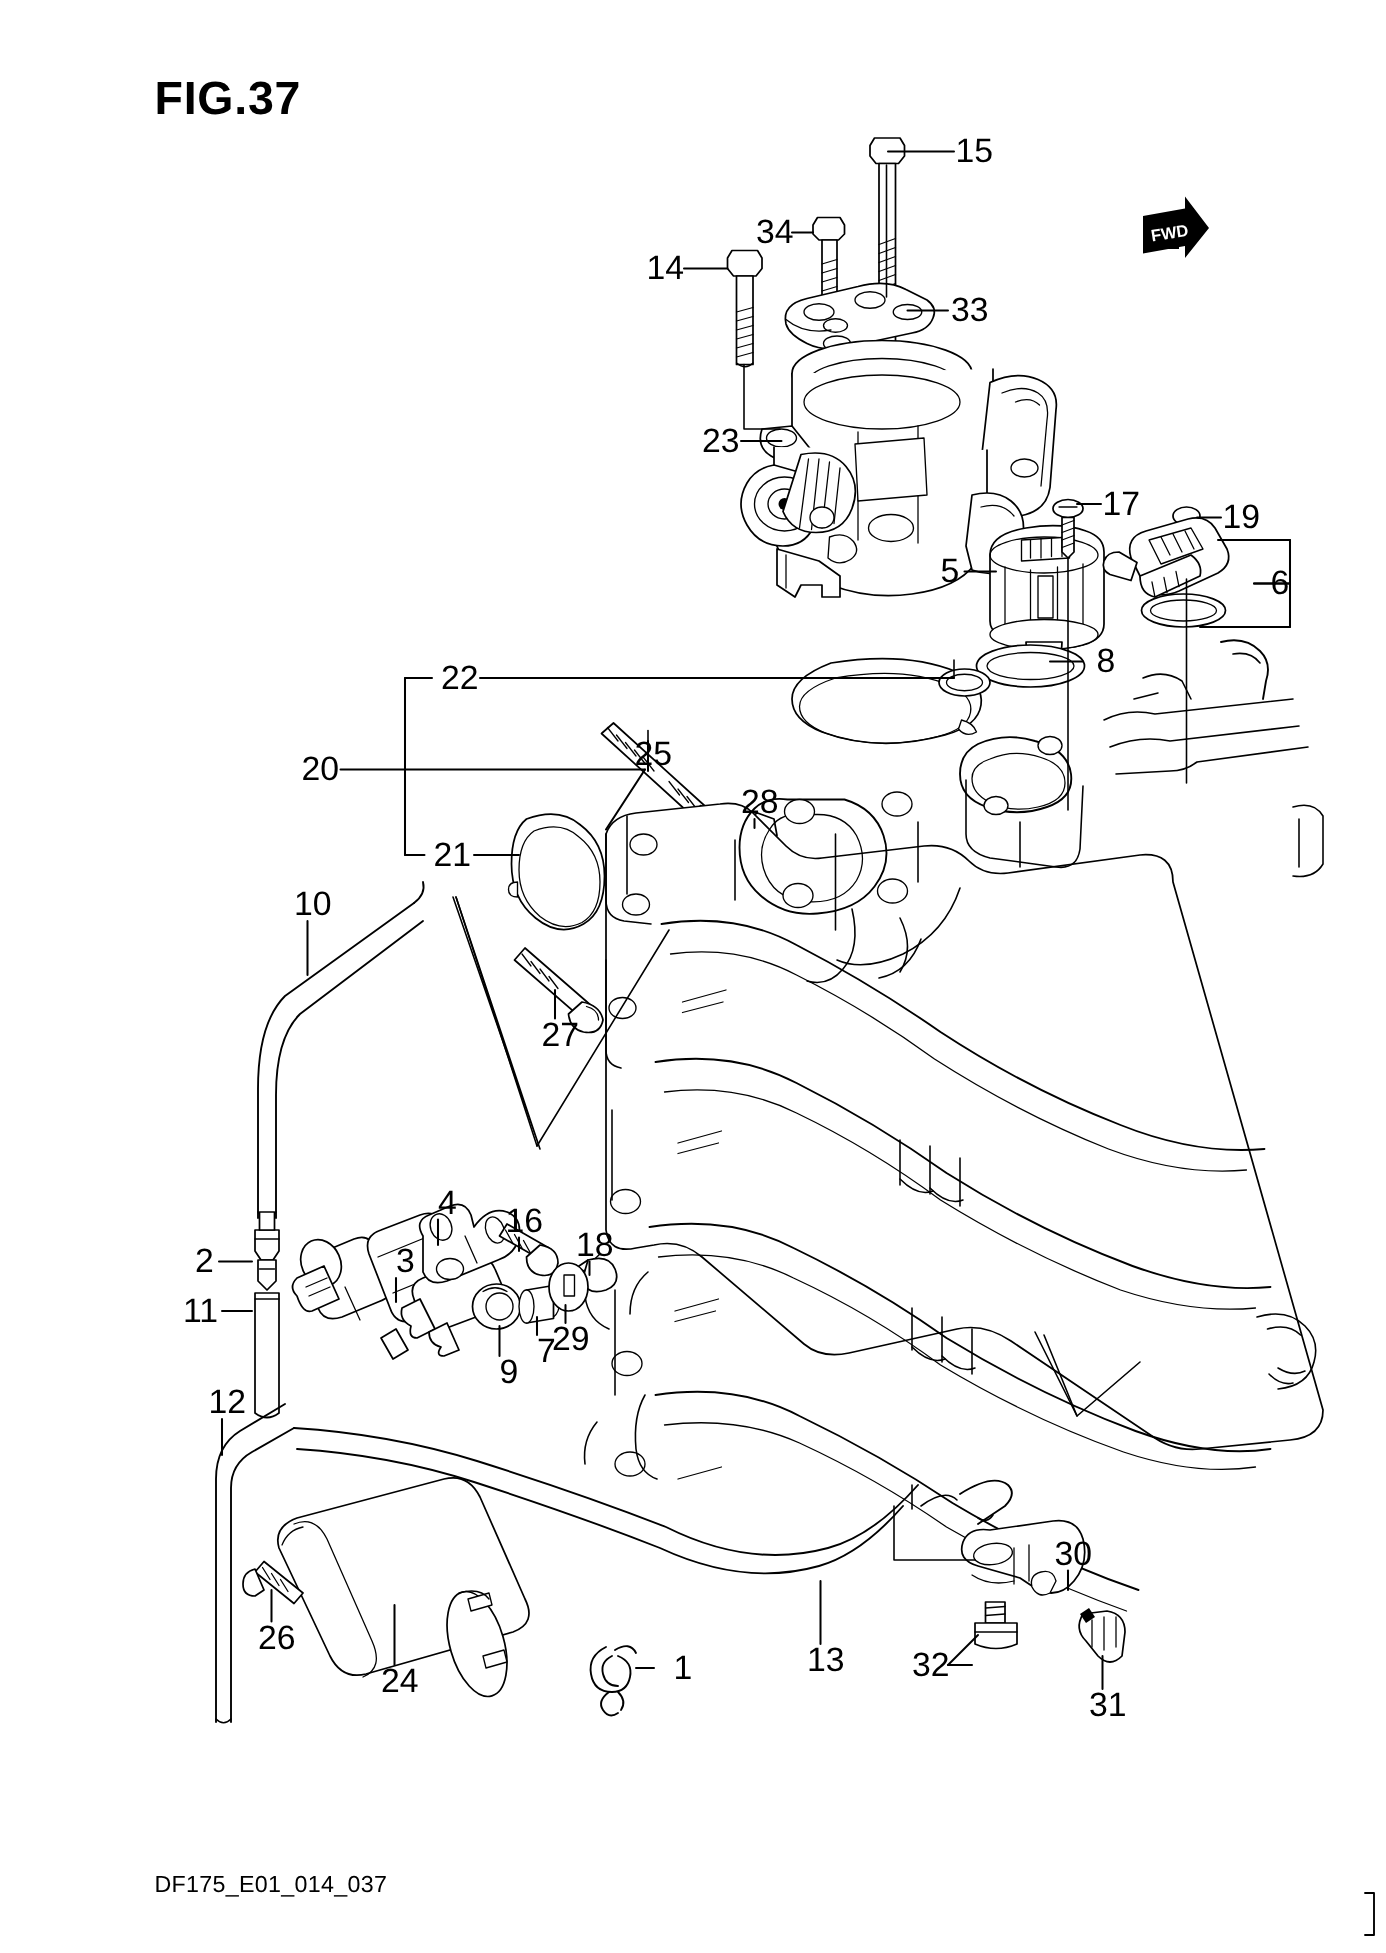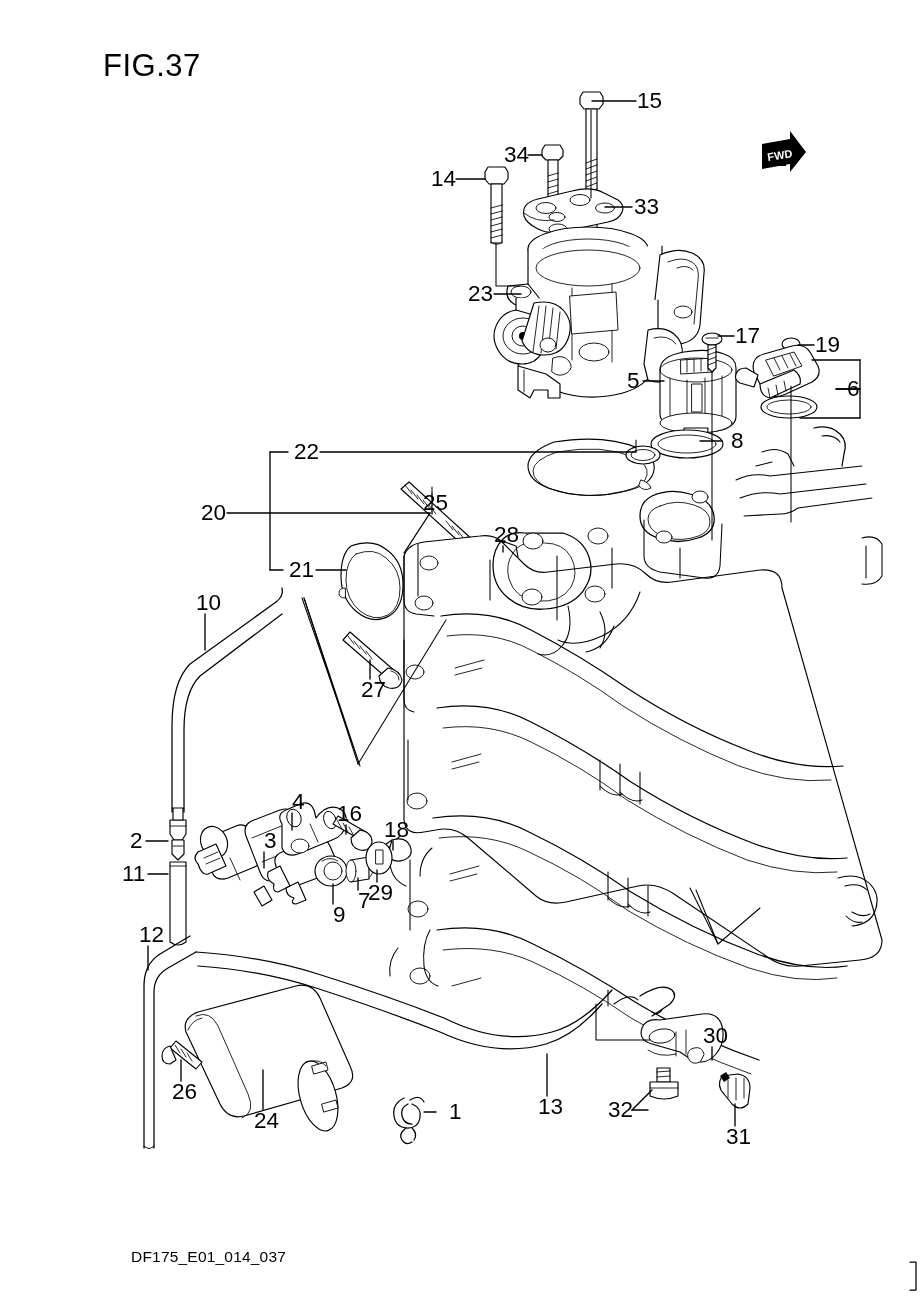--- a/index.html
+++ b/index.html
@@ -1,21 +1,21 @@
 <!DOCTYPE html>
 <html><head>
 <meta charset="utf-8">
 <style>
   html,body{margin:0;padding:0;background:#fff;}
   body{width:924px;height:1302px;position:relative;overflow:hidden;
        font-family:"Liberation Sans","DejaVu Sans",sans-serif;color:#000;}
   #sheet{position:absolute;inset:0;width:924px;height:1302px;}
-  .fig-title{position:absolute;left:103px;top:48px;font-size:31px;font-weight:normal;letter-spacing:.5px;}
+  .fig-title{position:absolute;left:103px;top:48px;font-size:31px;font-weight:bold;letter-spacing:.5px;}
   .footer{position:absolute;left:103px;top:1246px;font-size:15.5px;line-height:21px;letter-spacing:.2px;}
-  .footer div{white-space:nowrap;margin-left:28px;}
+  .footer div{white-space:nowrap;}
   svg{position:absolute;left:0;top:0;}
   .ln{fill:none;stroke:#000;stroke-width:1.25;stroke-linecap:round;stroke-linejoin:round;}
   .ln2{fill:none;stroke:#000;stroke-width:1.05;stroke-linecap:round;stroke-linejoin:round;}
   .thin{fill:none;stroke:#000;stroke-width:.85;stroke-linecap:round;stroke-linejoin:round;}
   .lead{fill:none;stroke:#000;stroke-width:1.35;stroke-linecap:round;stroke-linejoin:round;}
   .wht{fill:#fff;stroke:#000;stroke-width:1.15;stroke-linejoin:round;stroke-linecap:round;}
   .wht2{fill:#fff;stroke:#000;stroke-width:.9;stroke-linejoin:round;stroke-linecap:round;}
   .blk{fill:#000;stroke:none;}
   .num{font-family:"Liberation Sans","DejaVu Sans",sans-serif;font-size:22.5px;fill:#000;}
   .fwdtxt{font-family:"Liberation Sans",sans-serif;font-size:11px;font-weight:bold;fill:#fff;}

